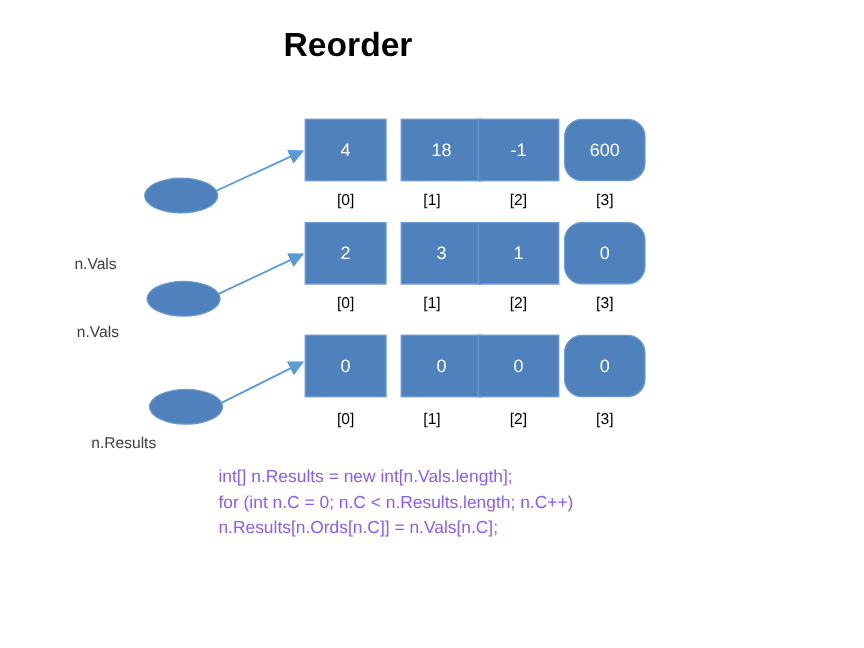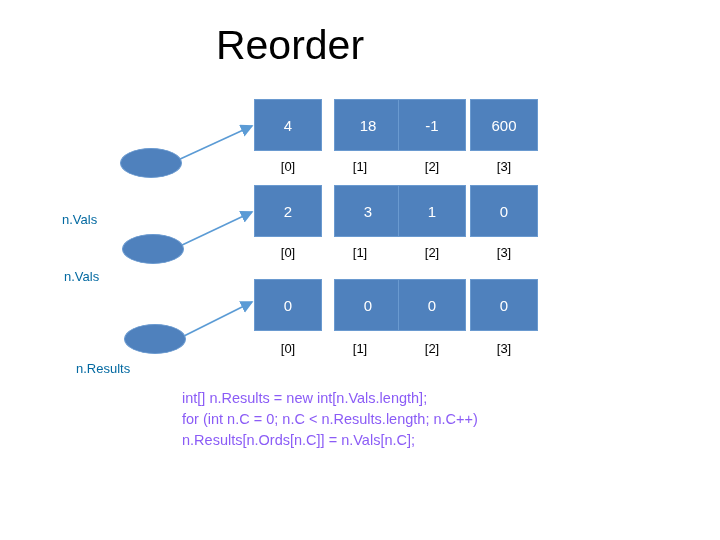--- a/index.html
+++ b/index.html
@@ -20,22 +20,22 @@
     left: 0; top: 0;
     width: 720px;
     height: 540px;
   }
   #title {
     position: absolute;
     left: 0;
     top: 22px;
     width: 580px;
     text-align: center;
-    font-size: 41px;
-    font-weight: normal;
+    font-size: 28px;
+    font-weight: bold;
     color: #000000;
     letter-spacing: 0px;
   }
   
   .row {
     position: absolute;
     left: 254px;
     width: 284px;
     height: 52px;
   }
@@ -49,21 +49,21 @@
     box-sizing: border-box;
     color: #ffffff;
     font-size: 15px;
     display: flex;
     align-items: center;
     justify-content: center;
   }
   .cell.c0 { left: 0px; }
   .cell.c1 { left: 80px; }
   .cell.c2 { left: 144px; }
-  .cell.c3 { left: 216px; }
+  .cell.c3 { left: 216px; border-radius: 15px; }
 
   .idxrow {
     position: absolute;
     left: 254px;
     width: 284px;
     height: 20px;
     font-size: 13px;
     color: #000000;
   }
   .idx {
@@ -83,21 +83,21 @@
     width: 60px;
     height: 28px;
     border-radius: 50%;
     background: #4f81bd;
     border: 1px solid #6a9ad0;
   }
 
   .varlabel {
     position: absolute;
     font-size: 13px;
-    color: #0369a1;
+    color: #404040;
     white-space: nowrap;
   }
 
   #code {
     position: absolute;
     left: 182px;
     top: 388px;
     font-size: 14.5px;
     line-height: 21px;
     color: #8b5cf6;

